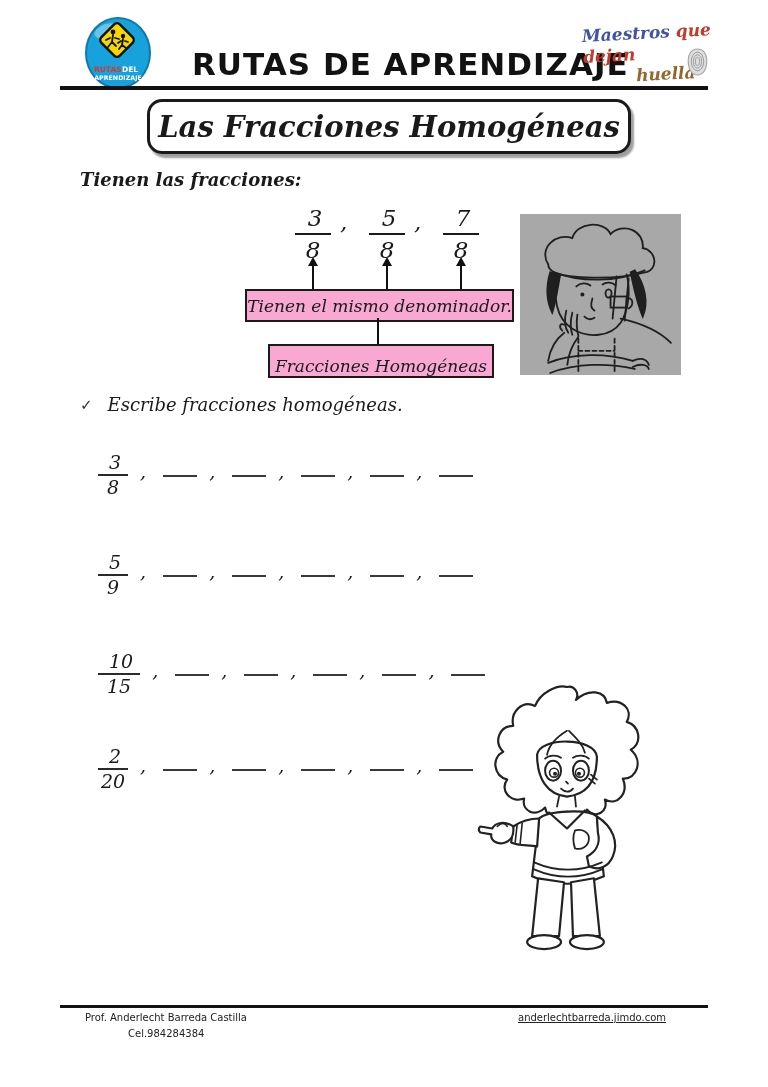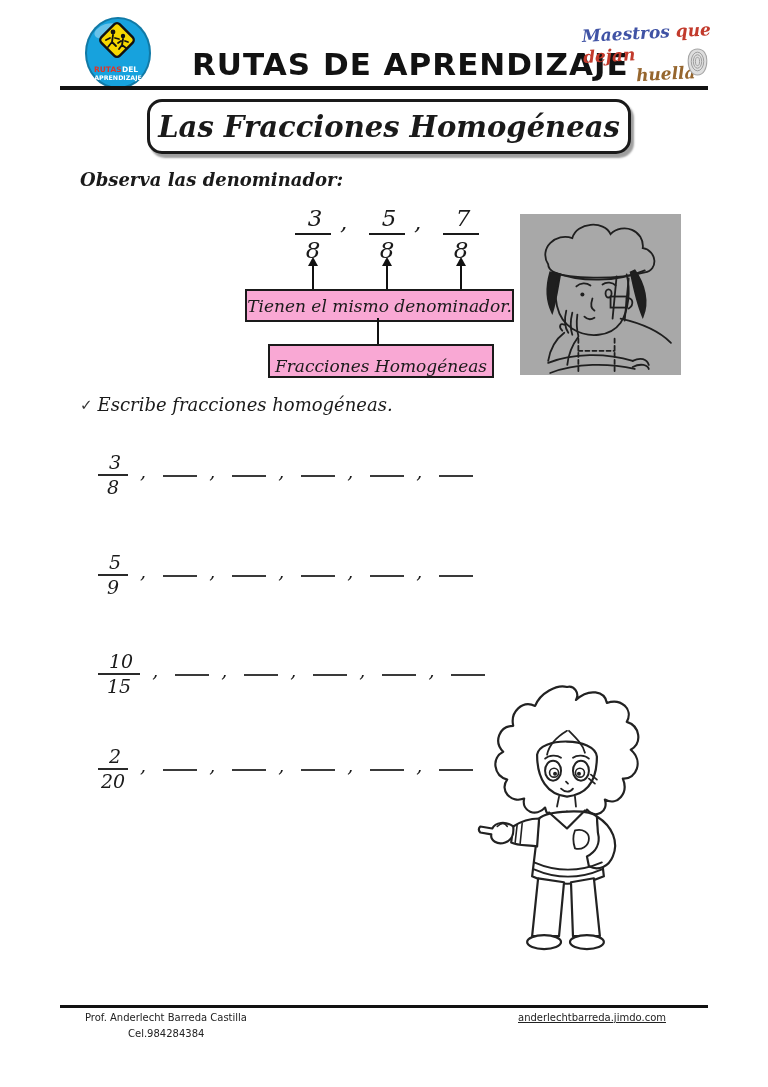--- a/index.html
+++ b/index.html
@@ -44,21 +44,21 @@
   .note-box{position:absolute;border:2px solid #1a1a1a;background:#f9a8d4;
       display:flex;align-items:center;justify-content:center;
       font-style:italic;font-size:17px;white-space:nowrap;}
   .connector{position:absolute;width:2px;background:#111;}
 
   .chef{position:absolute;left:520px;top:214px;width:161px;height:161px;}
 
   
   .check-line{position:absolute;left:80px;top:394px;display:flex;align-items:center;}
   .check-line .tick{font-family:"DejaVu Sans",sans-serif;font-size:15px;color:#333;}
-  .check-line .txt{margin-left:5px;font-style:italic;font-size:18px;}
+  .check-line .txt{margin-left:15px;font-style:italic;font-size:18px;}
 
   .ex-row{position:absolute;left:98px;height:48px;display:flex;align-items:center;}
   .efrac{display:flex;flex-direction:column;align-items:center;
       font-style:italic;font-size:19px;line-height:21px;}
   .efrac .n{padding:0 7px 1px 11px;border-bottom:2px solid #2a2a2a;}
   .efrac .d{padding-top:1px;}
   .comma{font-style:italic;font-size:19px;margin:0 17px 0 12px;transform:translateY(-4px);}
   .blank{width:34px;height:0;border-bottom:2px solid #3a3a3a;transform:translateY(1px);}
 
   .boy{position:absolute;left:476px;top:681px;width:182px;height:279px;}
@@ -113,21 +113,21 @@
       <ellipse cx="10" cy="13" rx="2" ry="4"></ellipse>
     </g>
   </svg>
 
   <div class="header-rule"></div>
 
   <div class="banner">
     <span>Las Fracciones Homogéneas</span>
   </div>
 
-  <div class="observe">Observa las denominador:</div>
+  <div class="observe">Tienen las fracciones:</div>
 
   <div class="dfrac" style="left:290px;top:205px;">
     <span class="n">3</span>
     <span class="d">8</span>
   </div>
   <span class="dcomma" style="left:340px;top:209px;">,</span>
   <div class="dfrac" style="left:364px;top:205px;">
     <span class="n">5</span>
     <span class="d">8</span>
   </div>

